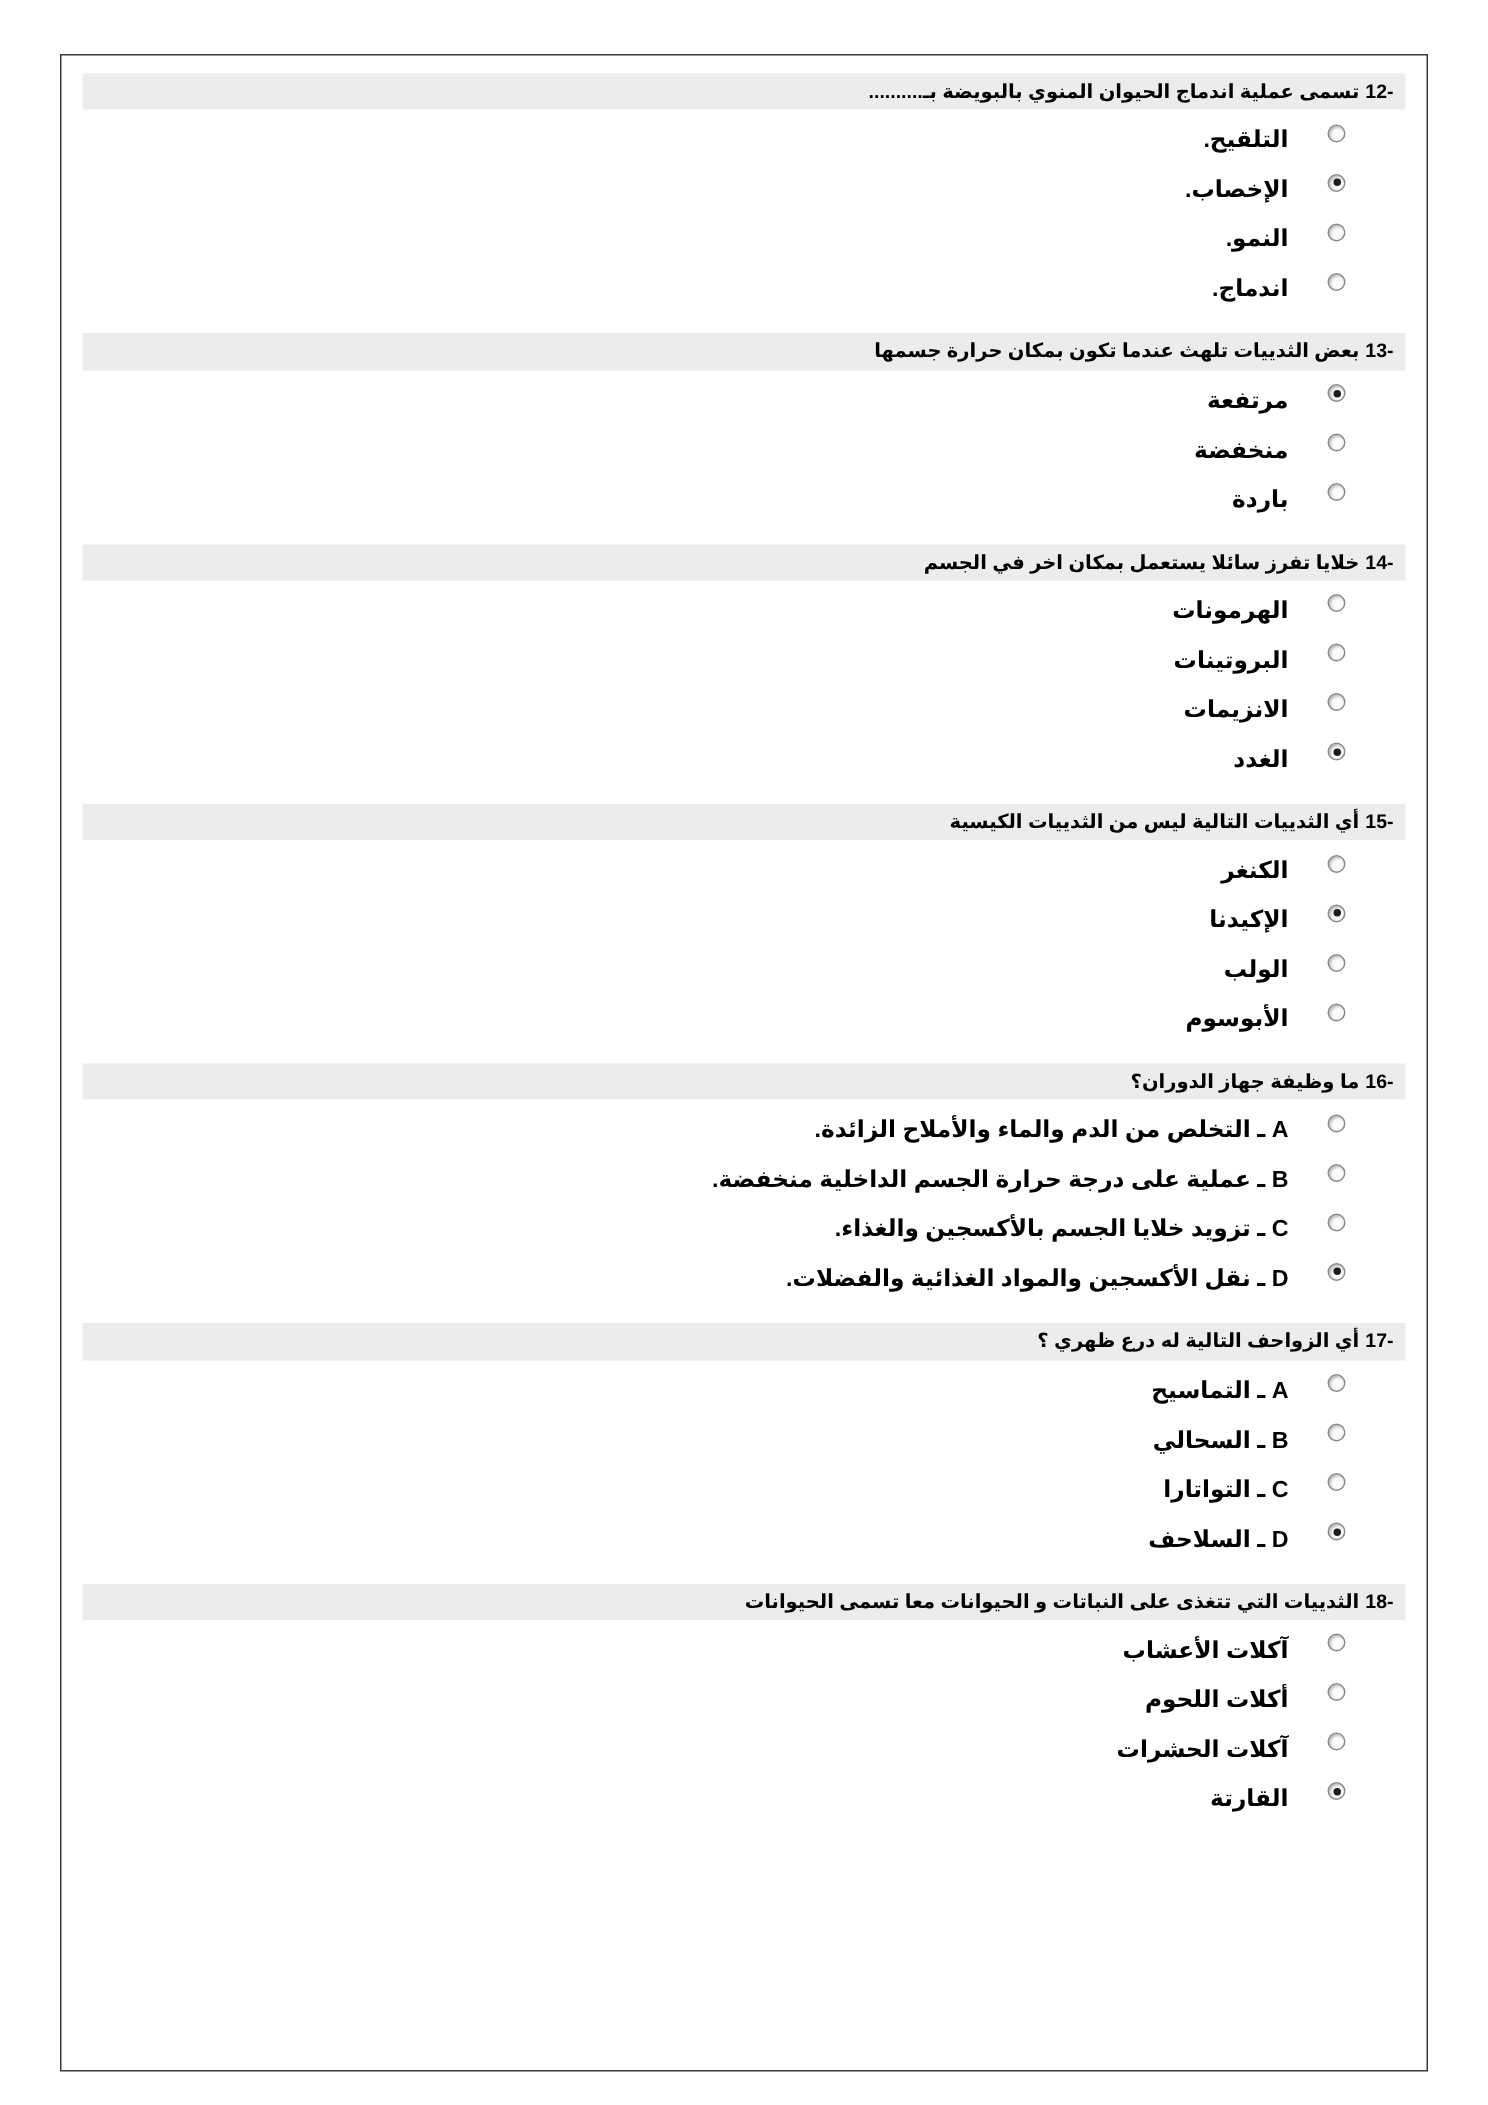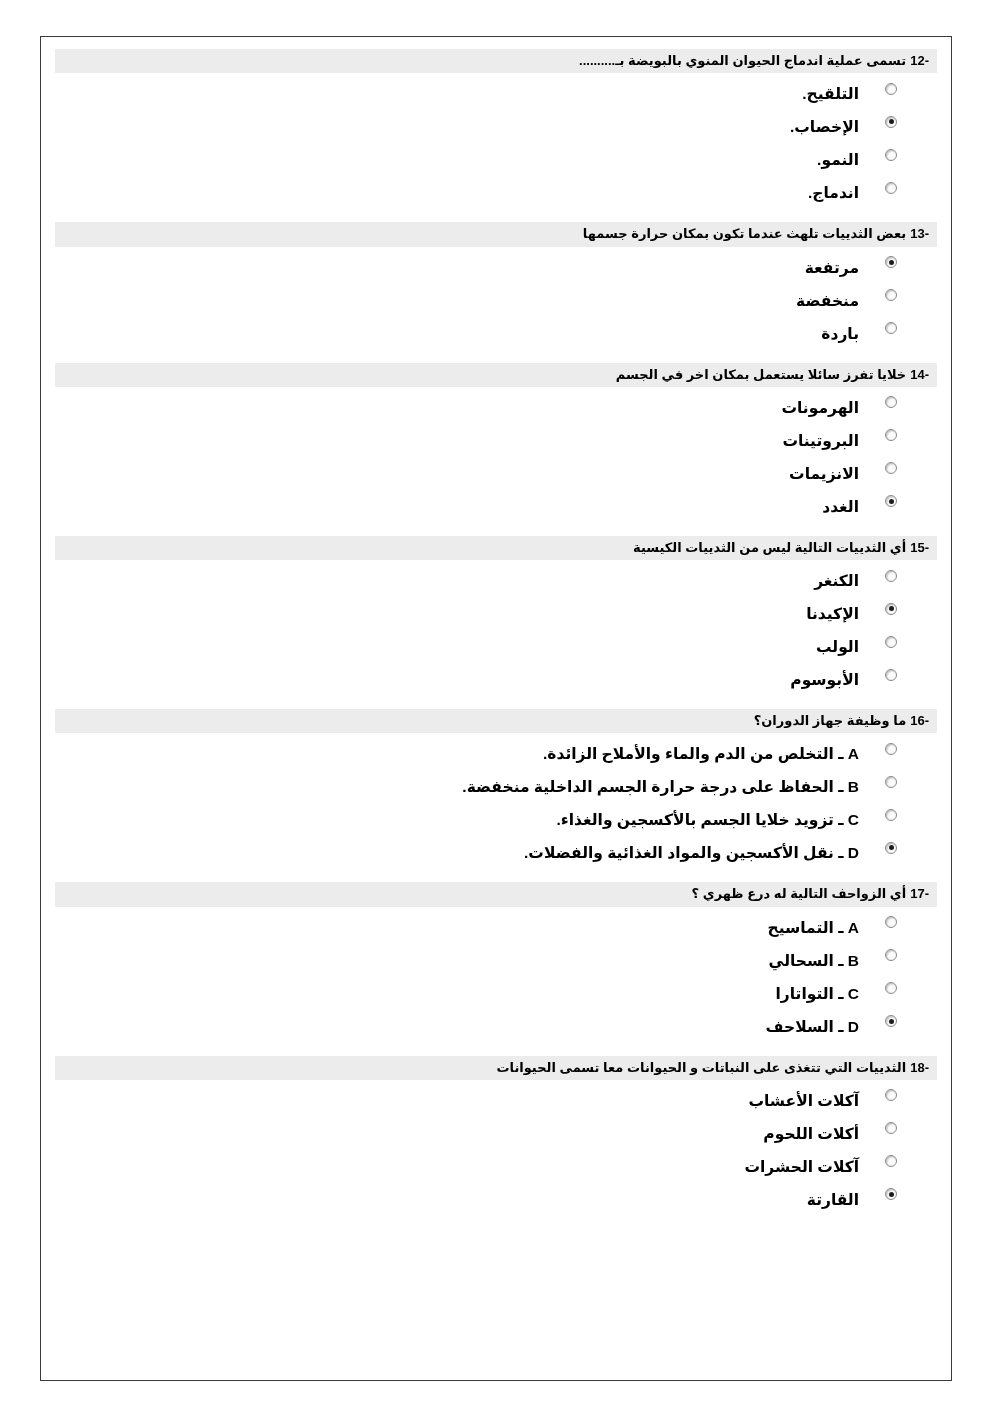--- a/index.html
+++ b/index.html
@@ -152,21 +152,21 @@
       <span class="q-num">16-</span><span class="q-text">ما وظيفة جهاز الدوران؟</span>
     </div>
     <div class="options">
   <div class="option">
     <span class="radio"></span>
     <span class="opt-label">A ـ التخلص من الدم والماء والأملاح الزائدة.</span>
   </div>
 
   <div class="option">
     <span class="radio"></span>
-    <span class="opt-label">B ـ الحفاظ على درجة حرارة الجسم الداخلية منخفضة.</span>
+    <span class="opt-label">B ـ عملية على درجة حرارة الجسم الداخلية منخفضة.</span>
   </div>
 
   <div class="option">
     <span class="radio"></span>
     <span class="opt-label">C ـ تزويد خلايا الجسم بالأكسجين والغذاء.</span>
   </div>
 
   <div class="option selected">
     <span class="radio">
               <span class="dot"></span>

